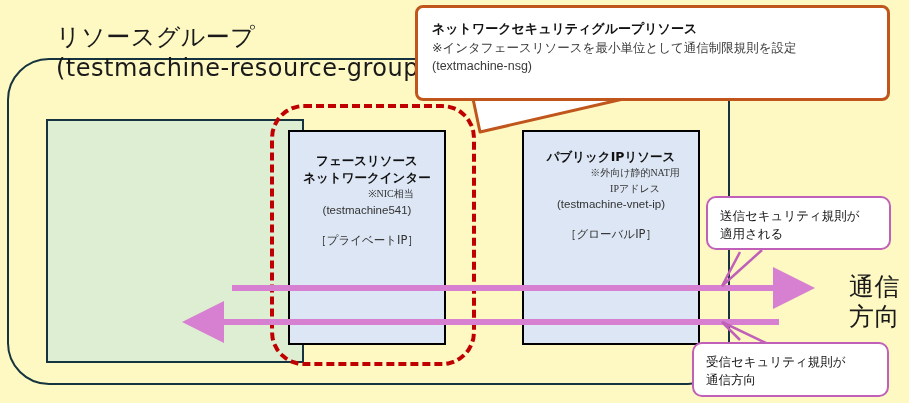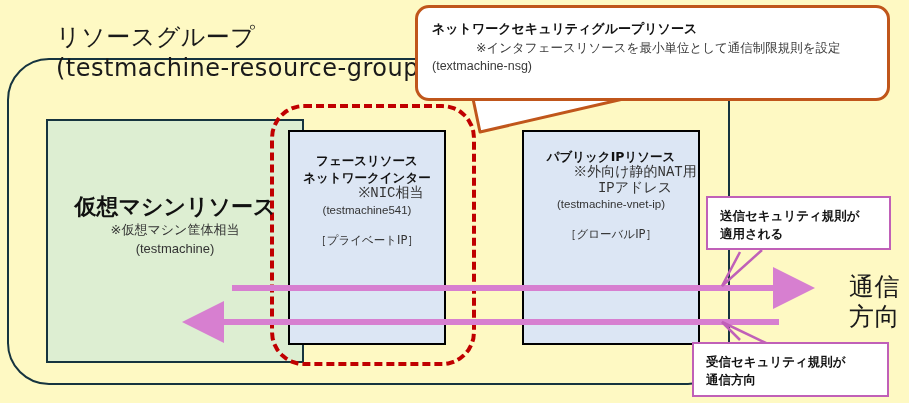--- a/index.html
+++ b/index.html
@@ -103,24 +103,24 @@
     color: #111111;
   }
   .blue-text .bt-title {
     font-size: 12.5px;
     font-weight: bold;
     line-height: 17px;
     color: #111111;
     font-family: "DejaVu Sans", "Liberation Sans", sans-serif;
   }
   .blue-text .bt-sub {
-    font-size: 14px;
+    font-size: 10px;
     line-height: 15.5px;
     color: #333333;
-    font-family: Liberation Mono, monospace;
+    font-family: Liberation Serif, serif;
     padding-left: 48px;
   }
   .blue-text .bt-mono {
     font-size: 11.5px;
     line-height: 16px;
     color: #333333;
     font-family: Liberation Sans, sans-serif;
   }
   .blue-text .bt-tag {
     font-size: 11.5px;
@@ -146,63 +146,62 @@
     pointer-events: none;
   }
 
   
   #nsg-callout {
     left: 415px;
     top: 5px;
     width: 475px;
     height: 96px;
     border: 3px solid #c0561b;
-    border-radius: 14px;
+    border-radius: 8px;
     background: #ffffff;
     box-sizing: border-box;
     z-index: 8;
     padding: 11px 14px 0 14px;
   }
   #nsg-callout .co-title {
     font-size: 13px;
     font-weight: bold;
     line-height: 19px;
     color: #111111;
     font-family: "DejaVu Sans", "Liberation Sans", sans-serif;
   }
   #nsg-callout .co-line {
     font-size: 12.5px;
     line-height: 19px;
     color: #3a3a3a;
     font-family: "DejaVu Sans", "Liberation Sans", sans-serif;
-    margin-left: 44px;
   }
   #nsg-callout .co-mono {
     font-size: 12.5px;
     line-height: 19px;
     color: #3a3a3a;
     font-family: "Liberation Sans", sans-serif;
   }
   #nsg-tail { left: 400px; top: 88px; width: 260px; height: 50px; z-index: 7; }
 
   
   #arrows-layer { left: 0; top: 0; width: 909px; height: 403px; z-index: 9; pointer-events: none; }
 
   
   .mag-callout {
     border: 2px solid #c060b8;
-    border-radius: 0;
+    border-radius: 10px;
     background: #ffffff;
     box-sizing: border-box;
     z-index: 11;
     padding: 9px 10px 0 12px;
     color: #111111;
     font-size: 12.5px;
     line-height: 18px;
-    font-weight: bold;
+    font-weight: normal;
     font-family: "DejaVu Sans", "Liberation Sans", sans-serif;
     white-space: pre-line;
   }
   #outbound-callout { left: 706px; top: 196px; width: 185px; height: 54px; }
   #inbound-callout  { left: 692px; top: 342px; width: 197px; height: 55px; }
 
   
   #direction-label {
     left: 805px;
     top: 272px;
@@ -219,25 +218,20 @@
 <body>
 
 <div id="canvas">
 
   <div class="abs" id="rg-container"></div>
 
   <div class="abs" id="rg-title">リソースグループ
 (testmachine-resource-group)</div>
 
   <div class="abs blue-box" id="vm-box" style="background:#ddeed2;border-color:#16343f;"></div>
-  <div class="abs" id="vm-text">
-    <div class="vm-title">仮想マシンリソース</div>
-    <div class="vm-sub">※仮想マシン筐体相当</div>
-    <div class="vm-sub2">(testmachine)</div>
-  </div>
 
   <div class="abs blue-box" id="nic-box"></div>
   <div class="abs blue-text" id="nic-text">
     <div class="bt-title">フェースリソース</div>
     <div class="bt-title">ネットワークインター</div>
     <div class="bt-sub">※NIC相当</div>
     <div class="bt-mono">(testmachine541)</div>
     <div class="bt-tag">［プライベートIP］</div>
   </div>
 

